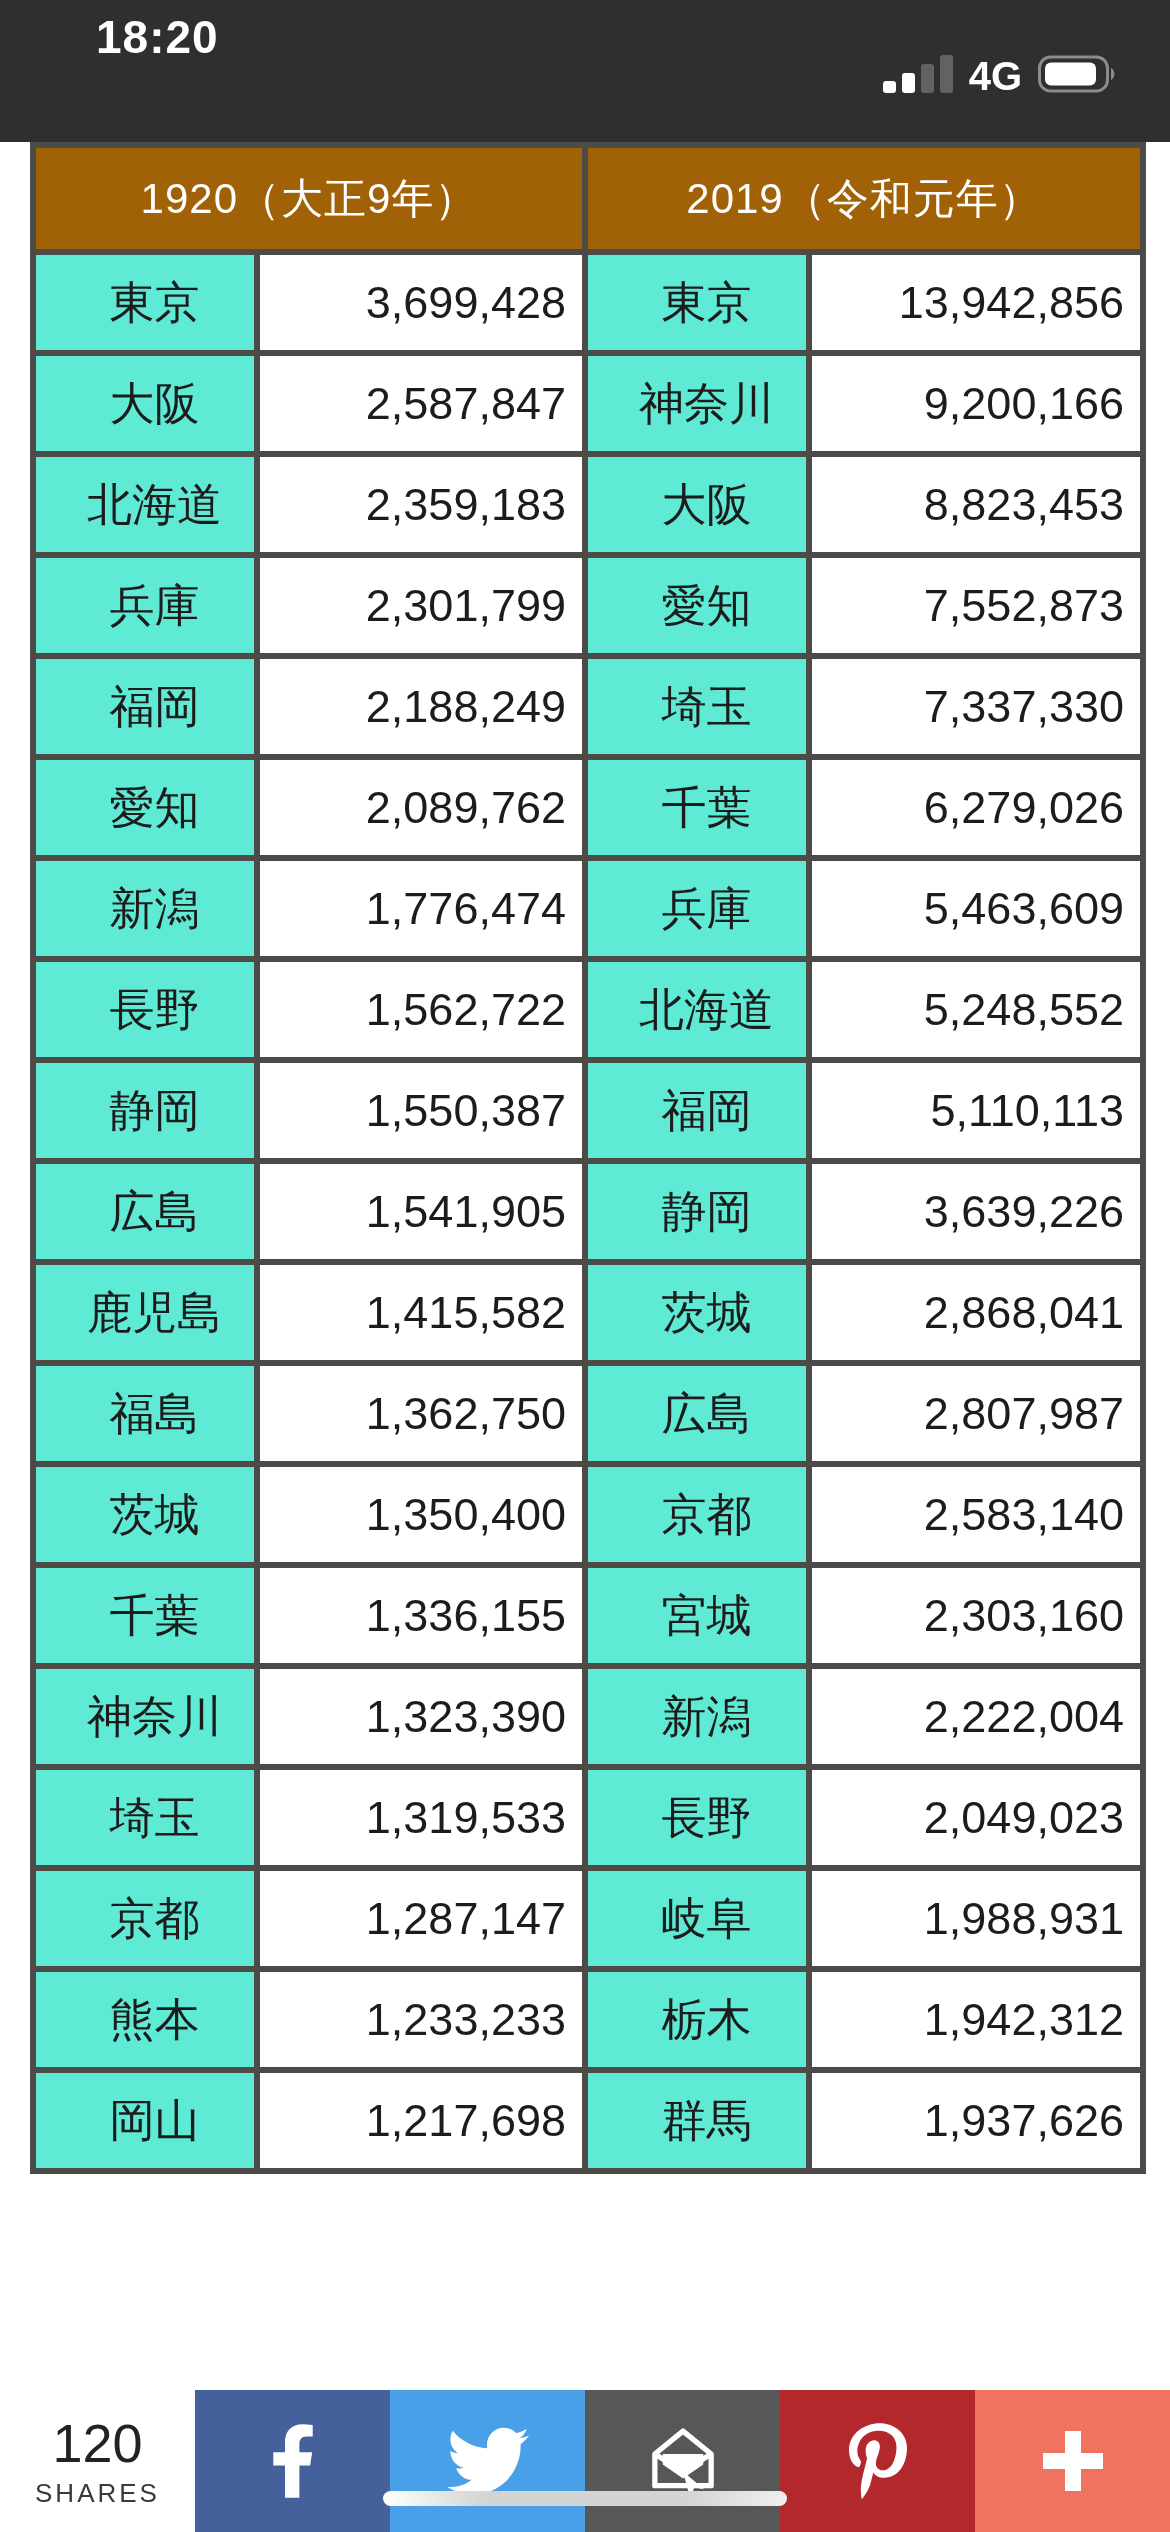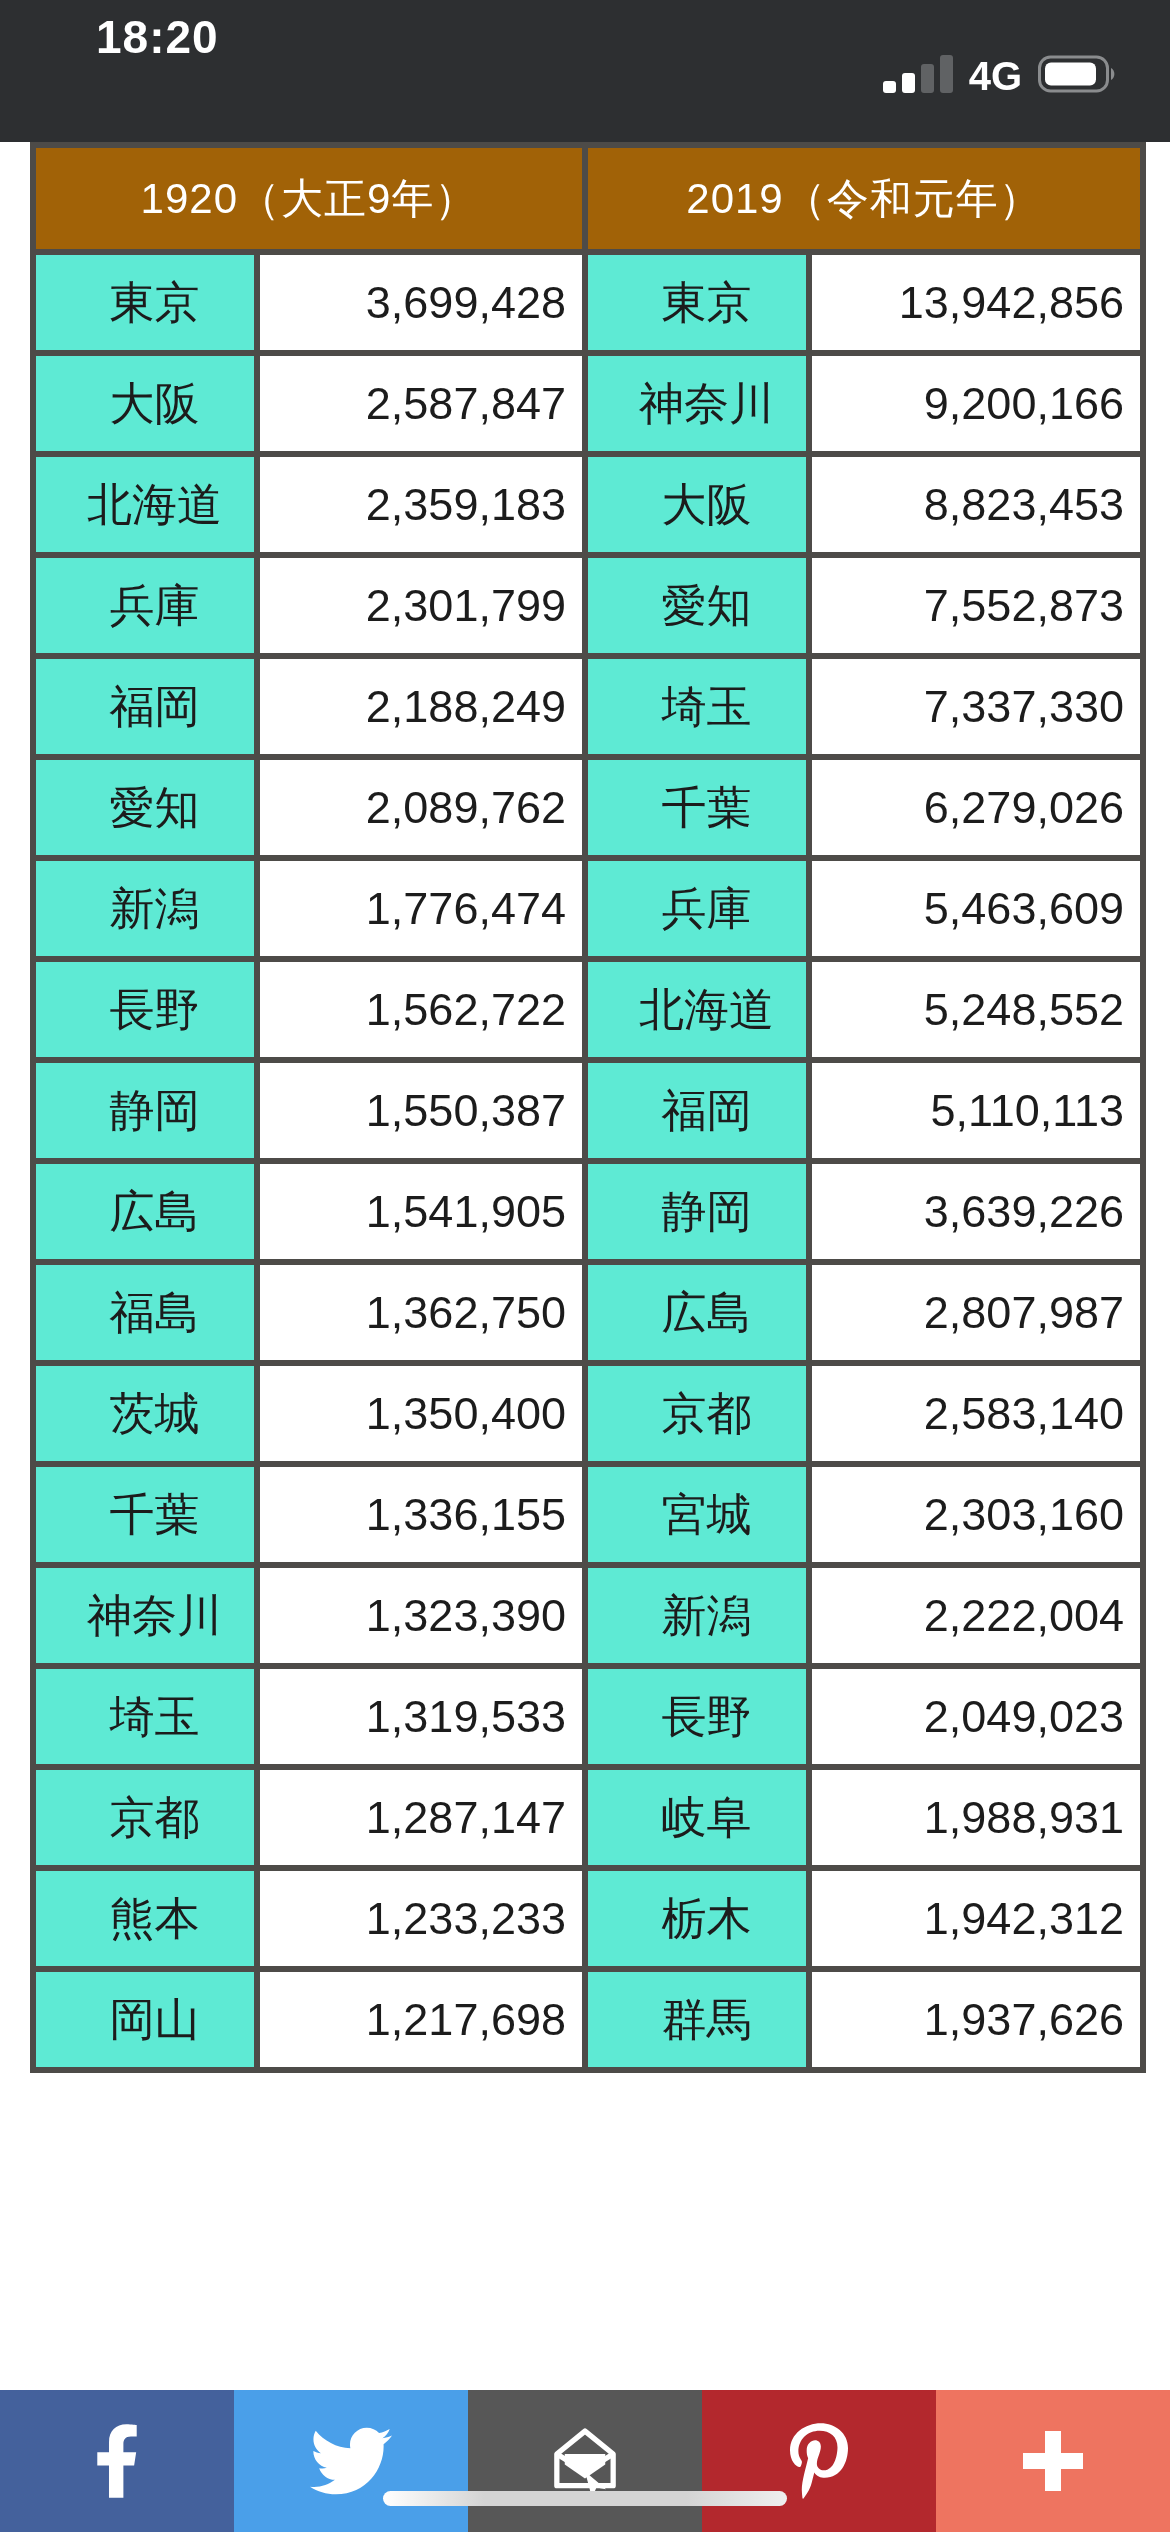--- a/index.html
+++ b/index.html
@@ -239,20 +239,26 @@
           <td class="name">福岡</td>
           <td class="num">5,110,113</td>
         </tr>
         <tr>
           <td class="name">広島</td>
           <td class="num">1,541,905</td>
           <td class="name">静岡</td>
           <td class="num">3,639,226</td>
         </tr>
         <tr>
+          <td class="name">鹿児島</td>
+          <td class="num">1,415,582</td>
+          <td class="name">茨城</td>
+          <td class="num">2,868,041</td>
+        </tr>
+        <tr>
           <td class="name">福島</td>
           <td class="num">1,362,750</td>
           <td class="name">広島</td>
           <td class="num">2,807,987</td>
         </tr>
         <tr>
           <td class="name">茨城</td>
           <td class="num">1,350,400</td>
           <td class="name">京都</td>
           <td class="num">2,583,140</td>
@@ -290,20 +296,24 @@
         <tr>
           <td class="name">岡山</td>
           <td class="num">1,217,698</td>
           <td class="name">群馬</td>
           <td class="num">1,937,626</td>
         </tr>
       </tbody>
   </table>
 
   <div class="share-bar">
+    <div class="share-count">
+      <div class="count">120</div>
+      <div class="label">SHARES</div>
+    </div>
 
     <button class="share-btn" style="background: rgb(68, 97, 156);">
       <span>
         <svg width="46" height="74" viewBox="0 0 320 512" fill="#ffffff">
           <path d="M279.14 288l14.22-92.66h-88.91v-60.13c0-25.35 12.42-50.06 52.24-50.06h40.42V6.26S260.43 0 225.36 0c-73.22 0-121.08 44.38-121.08 124.72v70.62H22.89V288h81.39v224h100.17V288z"></path>
         </svg>
       </span>
     </button>
 
     <button class="share-btn" style="background: rgb(74, 159, 233);">

